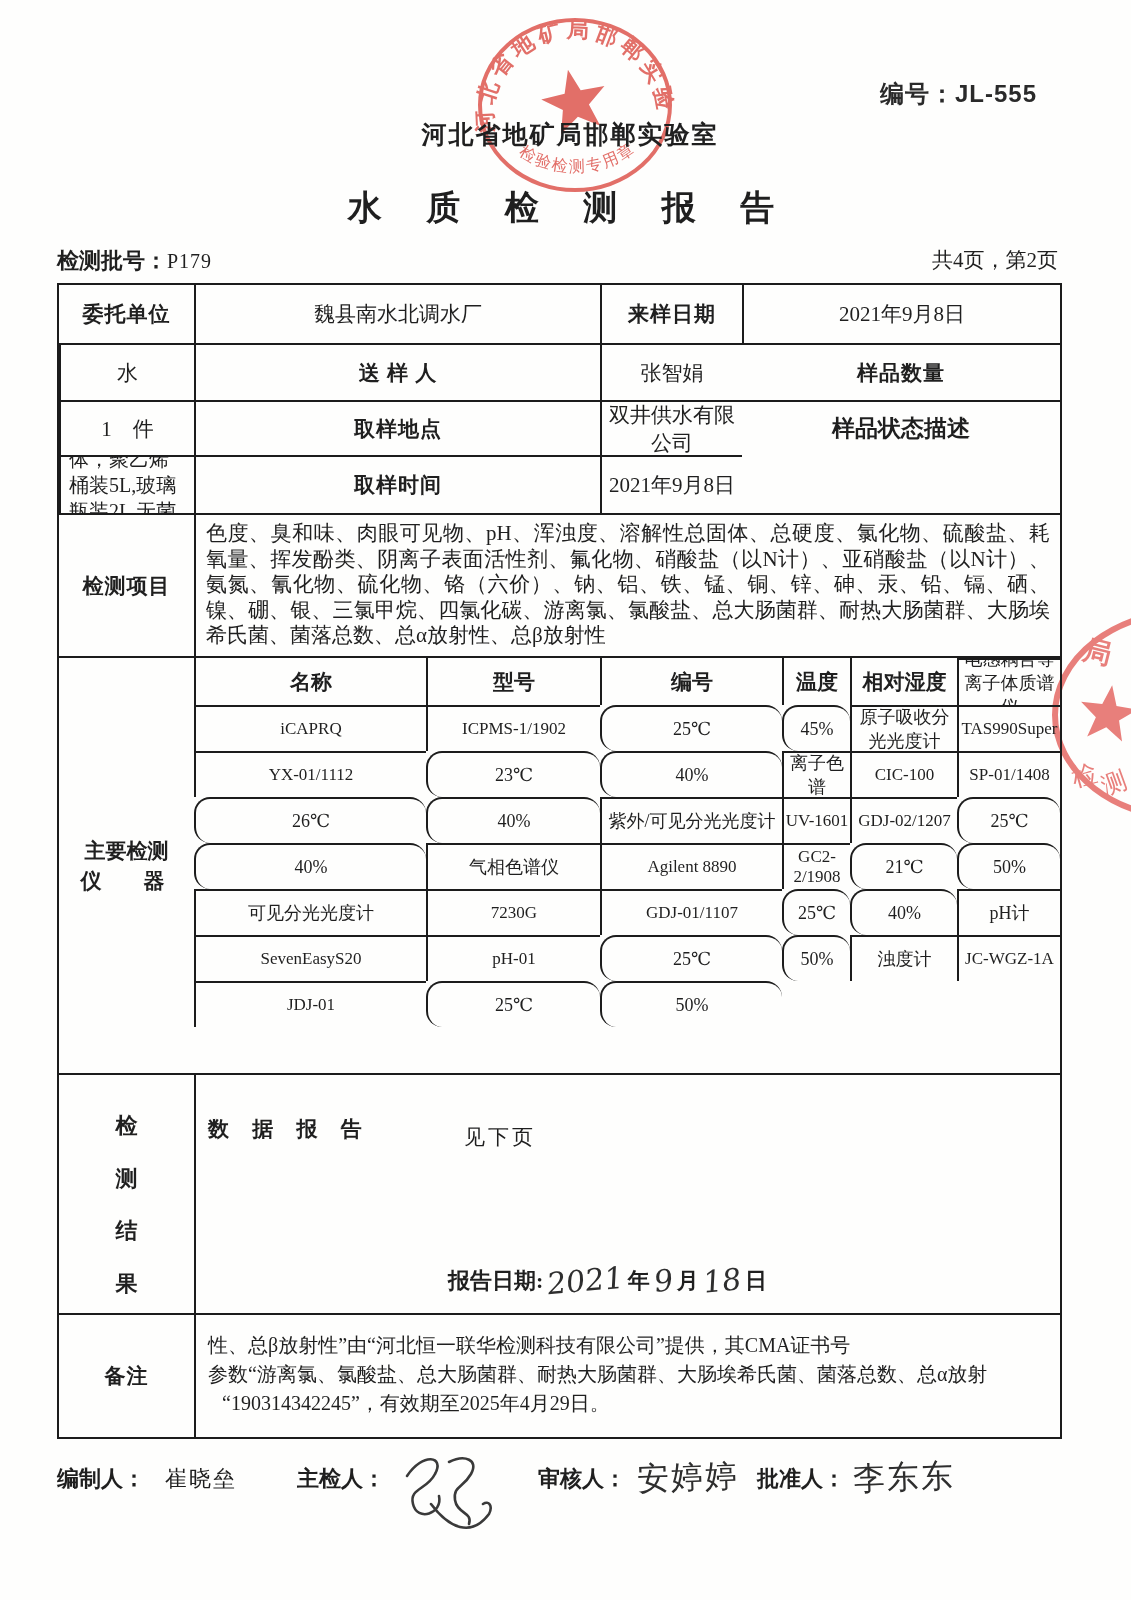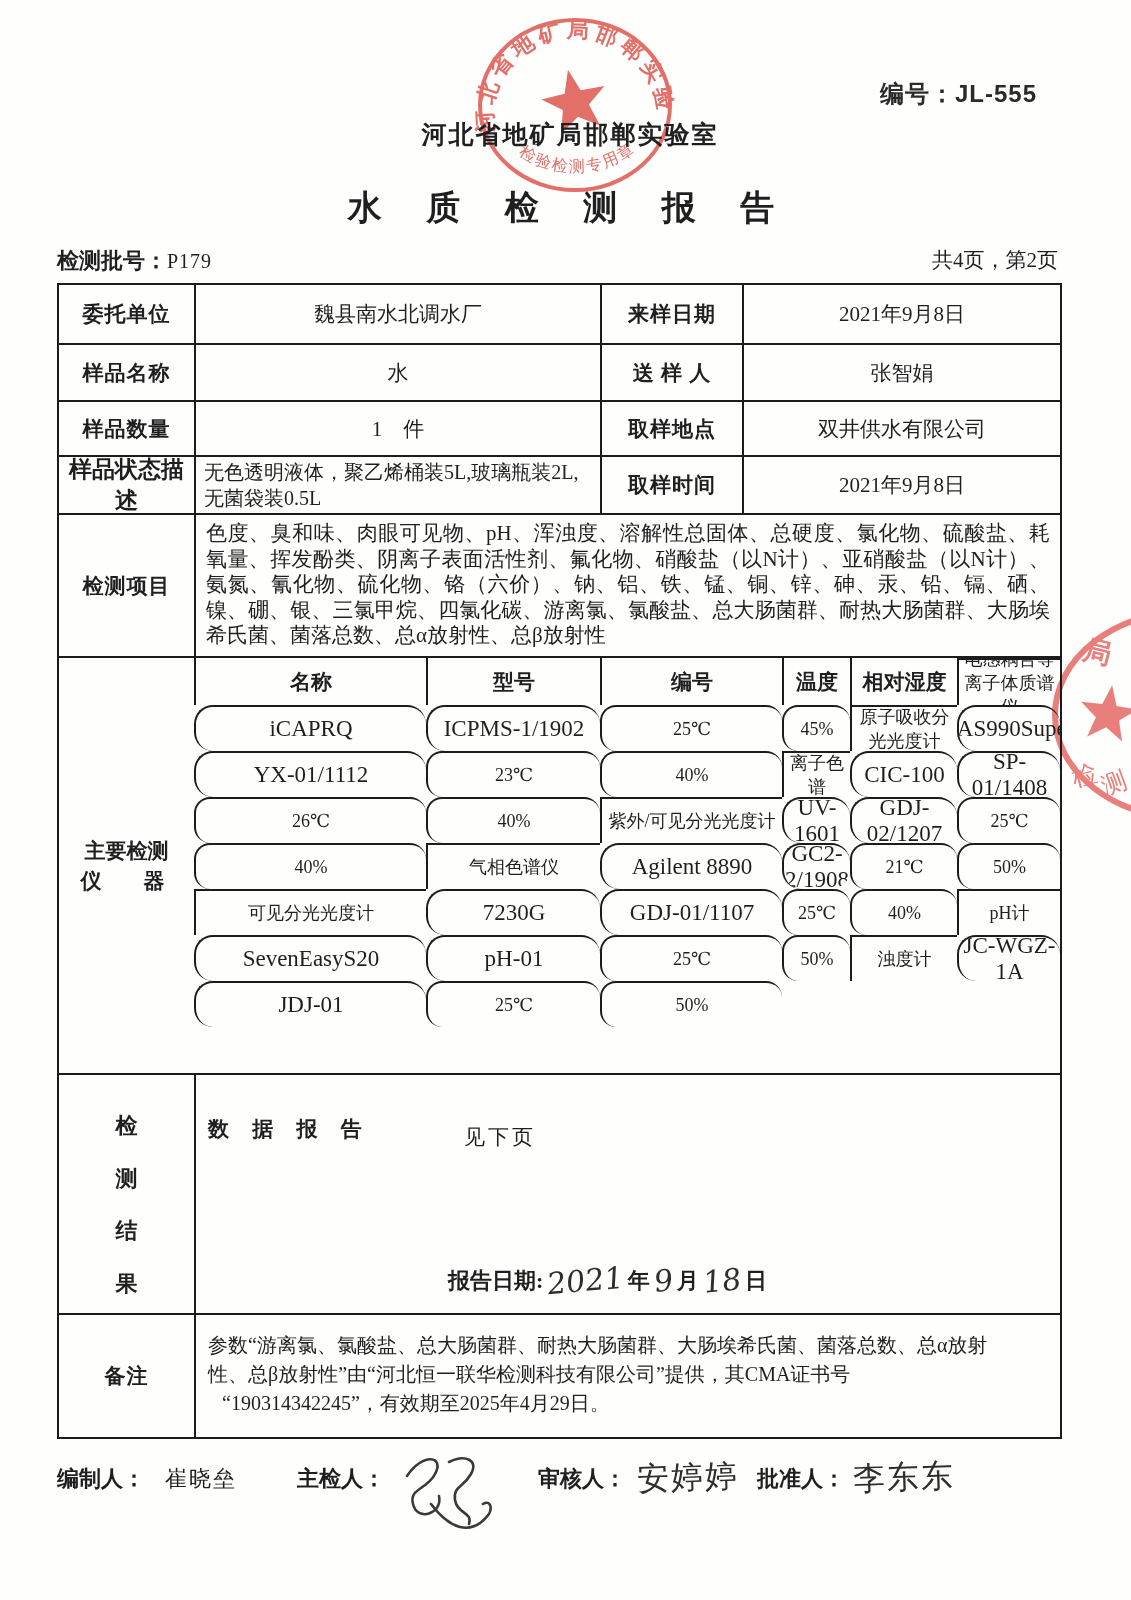--- a/index.html
+++ b/index.html
@@ -32,21 +32,21 @@
   .val{font-size:21px;}
   .val.left{justify-content:flex-start;text-align:left;padding:12px 8px;line-height:26px;font-size:20px;}
   .secA{grid-template-columns:135px 406px 142px 318px;grid-template-rows:58px 57px 55px 58px;}
   .secB{grid-template-columns:135px 866px;grid-template-rows:141px;}
   .itemtext{display:block;font-size:21px;line-height:25.5px;padding:6px 10px 0 10px;text-align:justify;}
   .secC{grid-template-columns:135px 232px 174px 182px 68px 107px 103px;grid-template-rows:47px repeat(8,46px);}
   .ilabel{flex-direction:column;font-weight:bold;font-size:21px;line-height:30px;}
   .ilabel .l2{width:92px;display:flex;justify-content:space-between;}
   .ihead{font-weight:bold;font-size:21px;}
   .iname{font-size:18px;}
-  .imodel{font-size:23px;border-radius:19px;}
+  .imodel{font-size:17px;}
   .ienv{font-size:21px;font-weight:bold;line-height:28px;padding:0 12px;flex-wrap:wrap;}
   .itemp{font-size:18px;border-radius:16px;}
   .secD{grid-template-columns:135px 866px;grid-template-rows:238px;}
   .vlabel{flex-direction:column;justify-content:space-between;padding:36px 0 14px 0;font-weight:bold;font-size:22px;}
   .rescontent{position:relative;display:block;}
   .datareport{position:absolute;left:12px;top:12px;font-size:21px;font-weight:bold;letter-spacing:9px;margin-top:28px;}
   .seenext{position:absolute;left:268px;top:48px;font-size:21px;letter-spacing:3px;}
   .dateline{position:absolute;left:252px;top:188px;font-size:22px;font-weight:bold;display:flex;align-items:center;}
   .hand{font-family:"DejaVu Serif",serif;font-weight:normal;font-size:30px;display:inline-block;transform:rotate(-5deg) skewX(-8deg);margin:0 4px;color:#2e2e2e;}
   .secE{grid-template-columns:135px 866px;grid-template-rows:122px;}
@@ -96,21 +96,20 @@
 </div>
 
 <div class="abs tbl">
 
   <div class="sec secA">
     <div class="cell lab">委托单位</div>
     <div class="cell val bl">魏县南水北调水厂</div>
     <div class="cell lab bl">来样日期</div>
     <div class="cell val bl">2021年9月8日</div>
 
-    <div class="cell lab bt">样品名称</div>
     <div class="cell val bl bt">水</div>
     <div class="cell lab bl bt">送 样 人</div>
     <div class="cell val bl bt">张智娟</div>
 
     <div class="cell lab bt">样品数量</div>
     <div class="cell val bl bt">1　件</div>
     <div class="cell lab bl bt">取样地点</div>
     <div class="cell val bl bt">双井供水有限公司</div>
 
     <div class="cell lab small bt">样品状态描述</div>
@@ -202,22 +201,22 @@
         <span>月</span>
         <span class="hand">18</span>
         <span>日</span>
       </div>
     </div>
   </div>
 
   <div class="sec secE btsec">
     <div class="cell lab">备注</div>
     <div class="cell bl remark">
+      <div>性、总β放射性”由“河北恒一联华检测科技有限公司”提供，其CMA证书号</div>
       <div>参数“游离氯、氯酸盐、总大肠菌群、耐热大肠菌群、大肠埃希氏菌、菌落总数、总α放射</div>
-      <div>性、总β放射性”由“河北恒一联华检测科技有限公司”提供，其CMA证书号</div>
       <div style="padding-left:14px;">“190314342245”，有效期至2025年4月29日。</div>
     </div>
   </div>
 </div>
 
 <div class="abs sigrow">
   <span class="slabel" style="left:0px;">编制人：</span>
   <span class="sval" style="left:108px;">崔晓垒</span>
 
   <span class="slabel" style="left:240px;">主检人：</span>

